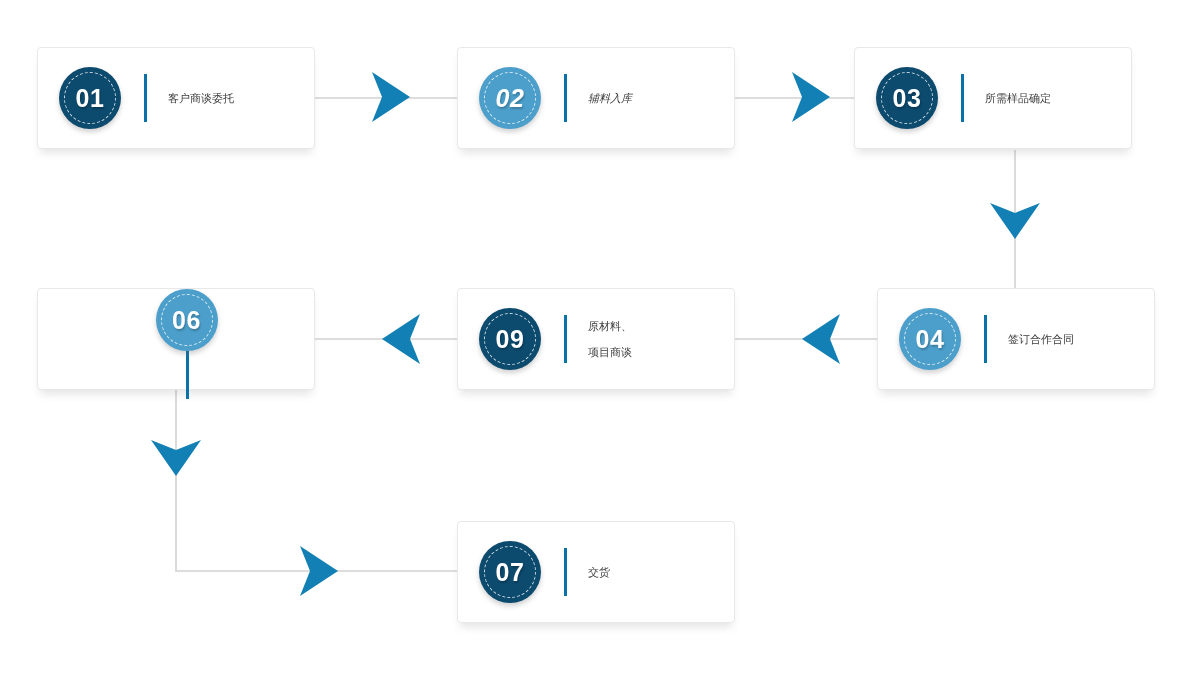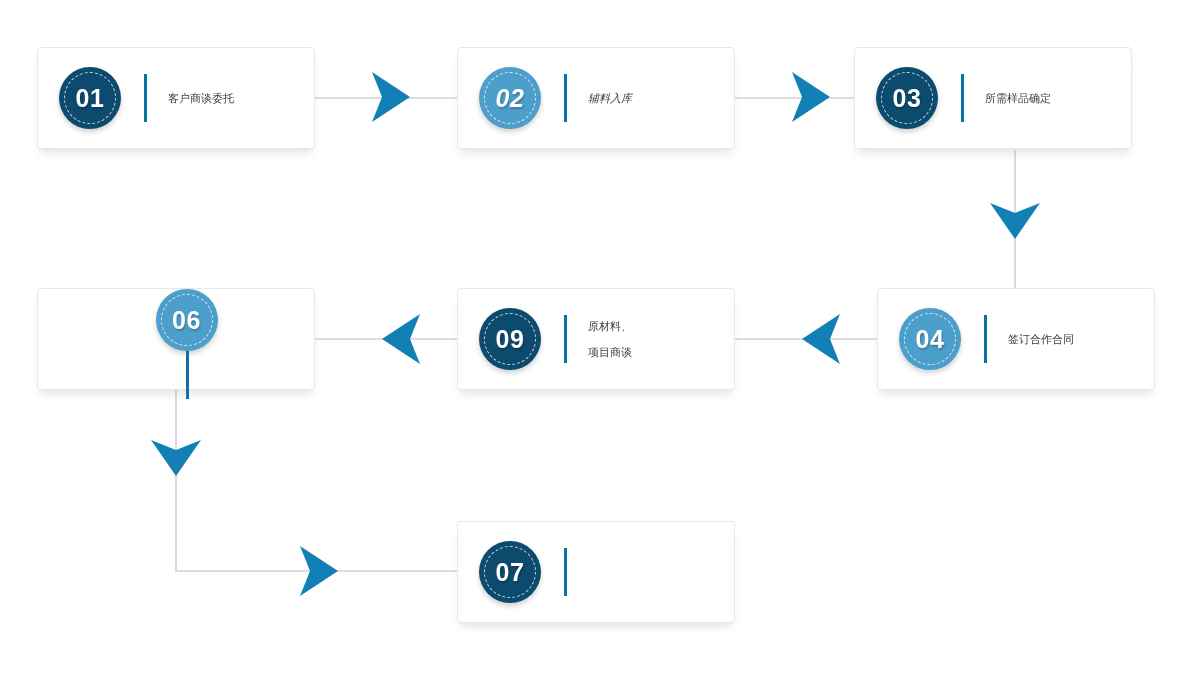--- a/index.html
+++ b/index.html
@@ -191,15 +191,16 @@
       <span class="badge-num">06</span>
     </div>
     <div class="divider"></div>
   </div>
 
   <div class="card" id="card-07">
     <div class="badge">
       <span class="badge-num">07</span>
     </div>
     <div class="divider"></div>
+    <div class="card-label">交货</div>
   </div>
 
 </div>
 
 </body></html>

